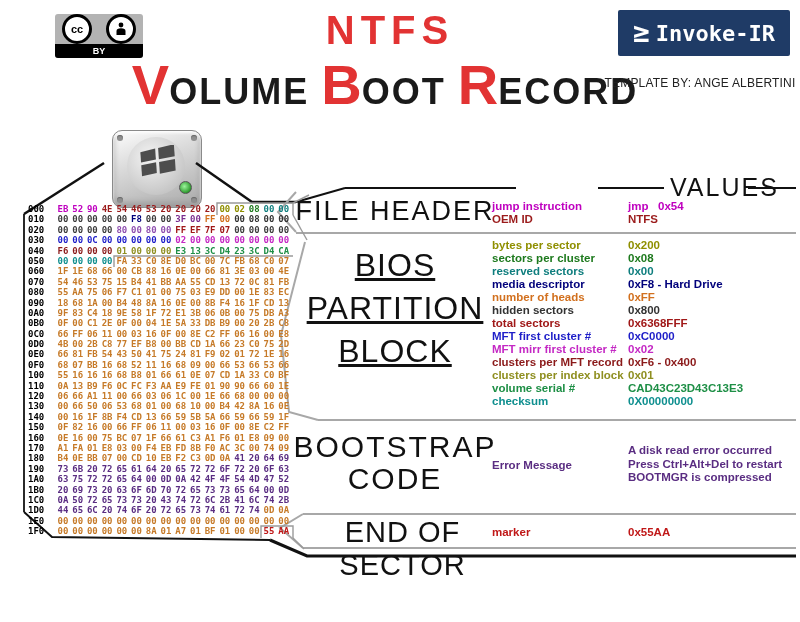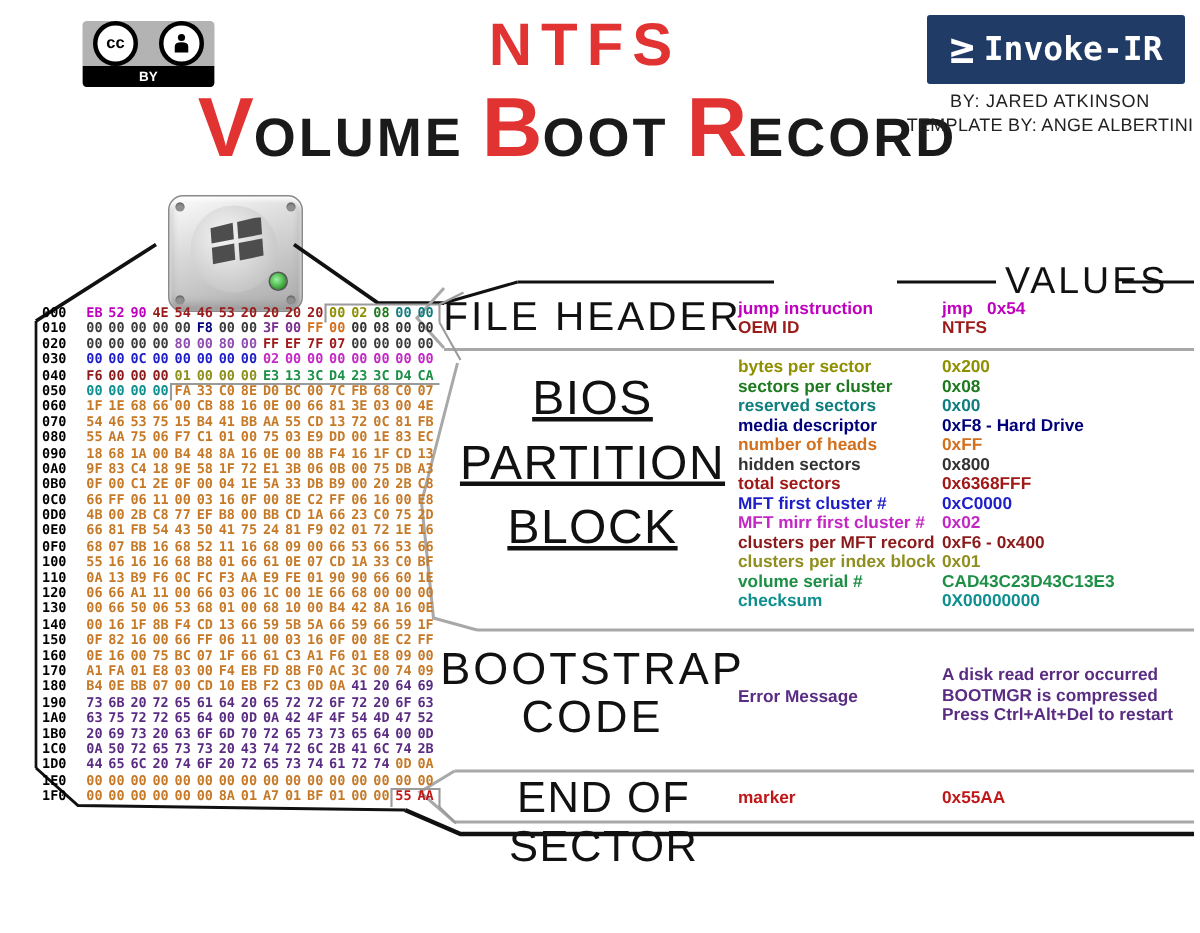--- a/index.html
+++ b/index.html
@@ -85,21 +85,20 @@
     <div class="cc-bar">BY</div>
   </div>
 
   <div class="title-ntfs">NTFS</div>
   <div class="title-vbr"><span class="big">V</span><span class="sm">OLUME</span><span class="sm"> </span><span class="big">B</span><span class="sm">OOT</span><span class="sm"> </span><span class="big">R</span><span class="sm">ECORD</span></div>
 
   <div class="logo-box">
     <span class="logo-glyph">≥</span>
     <span class="logo-text">Invoke-IR</span>
   </div>
-  <div class="logo-by">BY: JARED ATKINSON</div>
   <div class="logo-template">TEMPLATE BY: ANGE ALBERTINI</div>
 
   <svg class="overlay" width="800" height="622">
 
     <path d="M24,214 L104,163" stroke="#111" stroke-width="2.5" fill="none"></path>
     <path d="M196,163 L252,202 L296,202" stroke="#111" stroke-width="2.5" fill="none"></path>
     <path d="M296,202 L345,188" stroke="#111" stroke-width="2" fill="none"></path>
     <path d="M345,188 H516" stroke="#111" stroke-width="2" fill="none"></path>
     <path d="M598,188 H664" stroke="#111" stroke-width="2" fill="none"></path>
     <path d="M748,188 H796" stroke="#111" stroke-width="2" fill="none"></path>
@@ -208,20 +207,20 @@
       <div class="frow"><span class="flabel" style="color: rgb(30, 30, 200);">MFT first cluster #</span><span style="color: rgb(30, 30, 200);">0xC0000</span></div>
       <div class="frow"><span class="flabel" style="color: rgb(196, 40, 196);">MFT mirr first cluster #</span><span style="color: rgb(196, 40, 196);">0x02</span></div>
       <div class="frow"><span class="flabel" style="color: rgb(139, 26, 26);">clusters per MFT record</span><span style="color: rgb(139, 26, 26);">0xF6 - 0x400</span></div>
       <div class="frow"><span class="flabel" style="color: rgb(143, 143, 32);">clusters per index block</span><span style="color: rgb(143, 143, 32);">0x01</span></div>
       <div class="frow"><span class="flabel" style="color: rgb(30, 143, 70);">volume serial #</span><span style="color: rgb(30, 143, 70);">CAD43C23D43C13E3</span></div>
       <div class="frow"><span class="flabel" style="color: rgb(15, 143, 143);">checksum</span><span style="color: rgb(15, 143, 143);">0X00000000</span></div>
     </div>
   <div class="err-label" id="err-label" style="color: rgb(90, 45, 130);">Error Message</div>
   <div class="err-values" id="err-values" style="color: rgb(90, 45, 130);">
       <div>A disk read error occurred</div>
+      <div>Press Ctrl+Alt+Del to restart</div>
       <div>BOOTMGR is compressed</div>
-      <div>Press Ctrl+Alt+Del to restart</div>
     </div>
   <div class="frows" id="rows-eos" style="top:526px">
       <div class="frow"><span class="flabel" style="color: rgb(192, 24, 24);">marker</span><span style="color: rgb(192, 24, 24);">0x55AA</span></div>
     </div>
 
 </div>
 
 </body></html>

